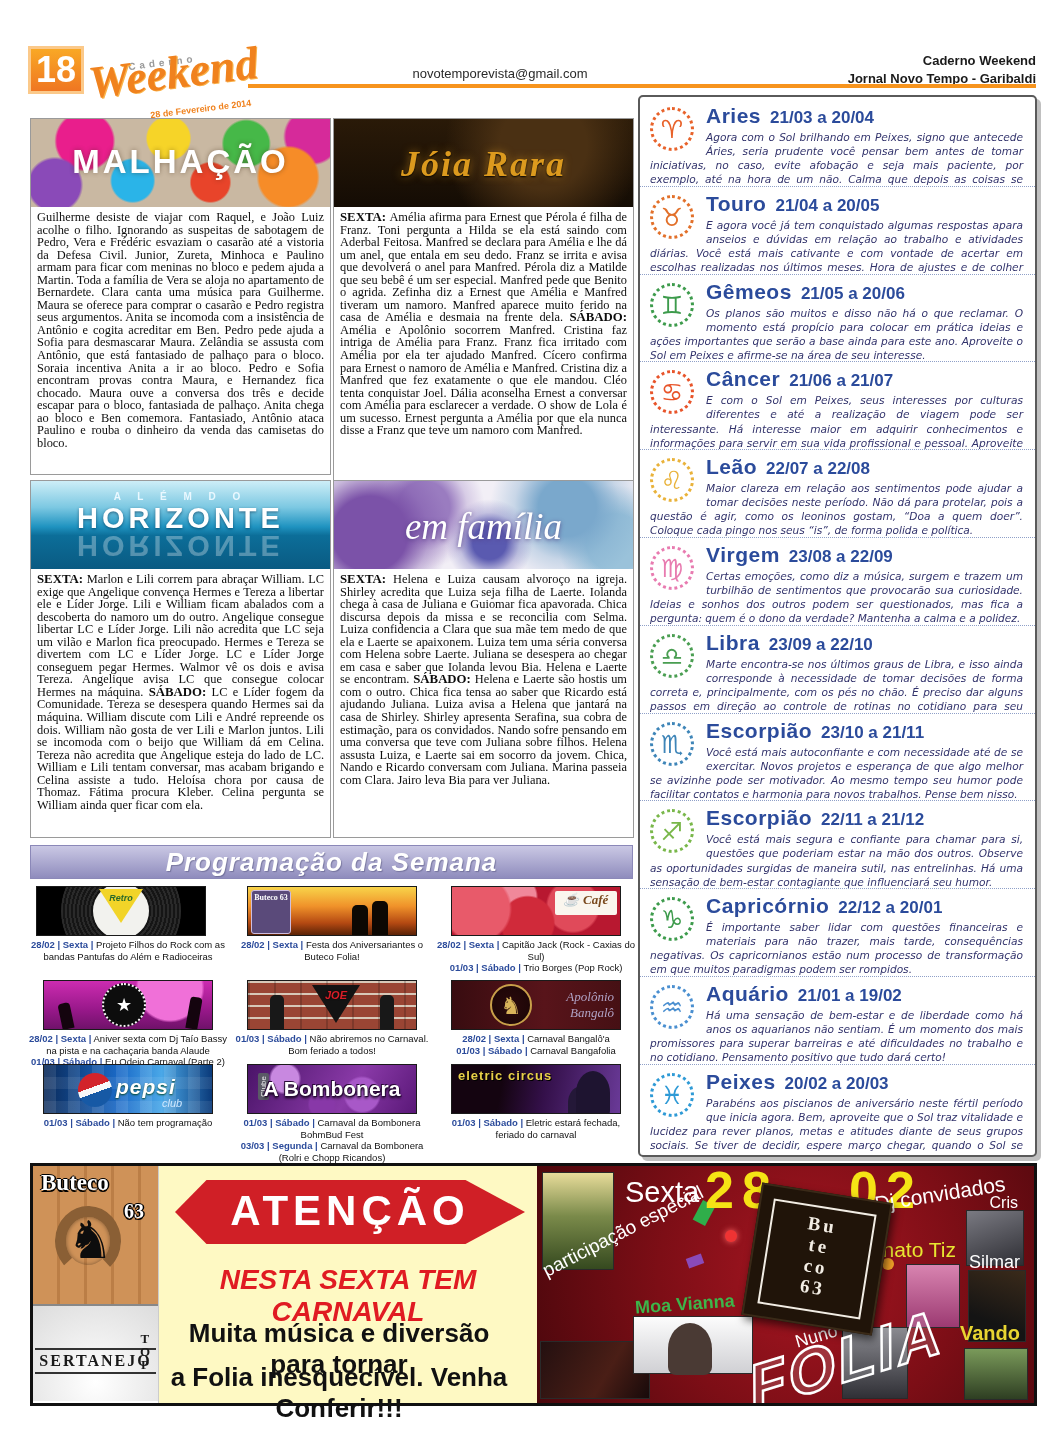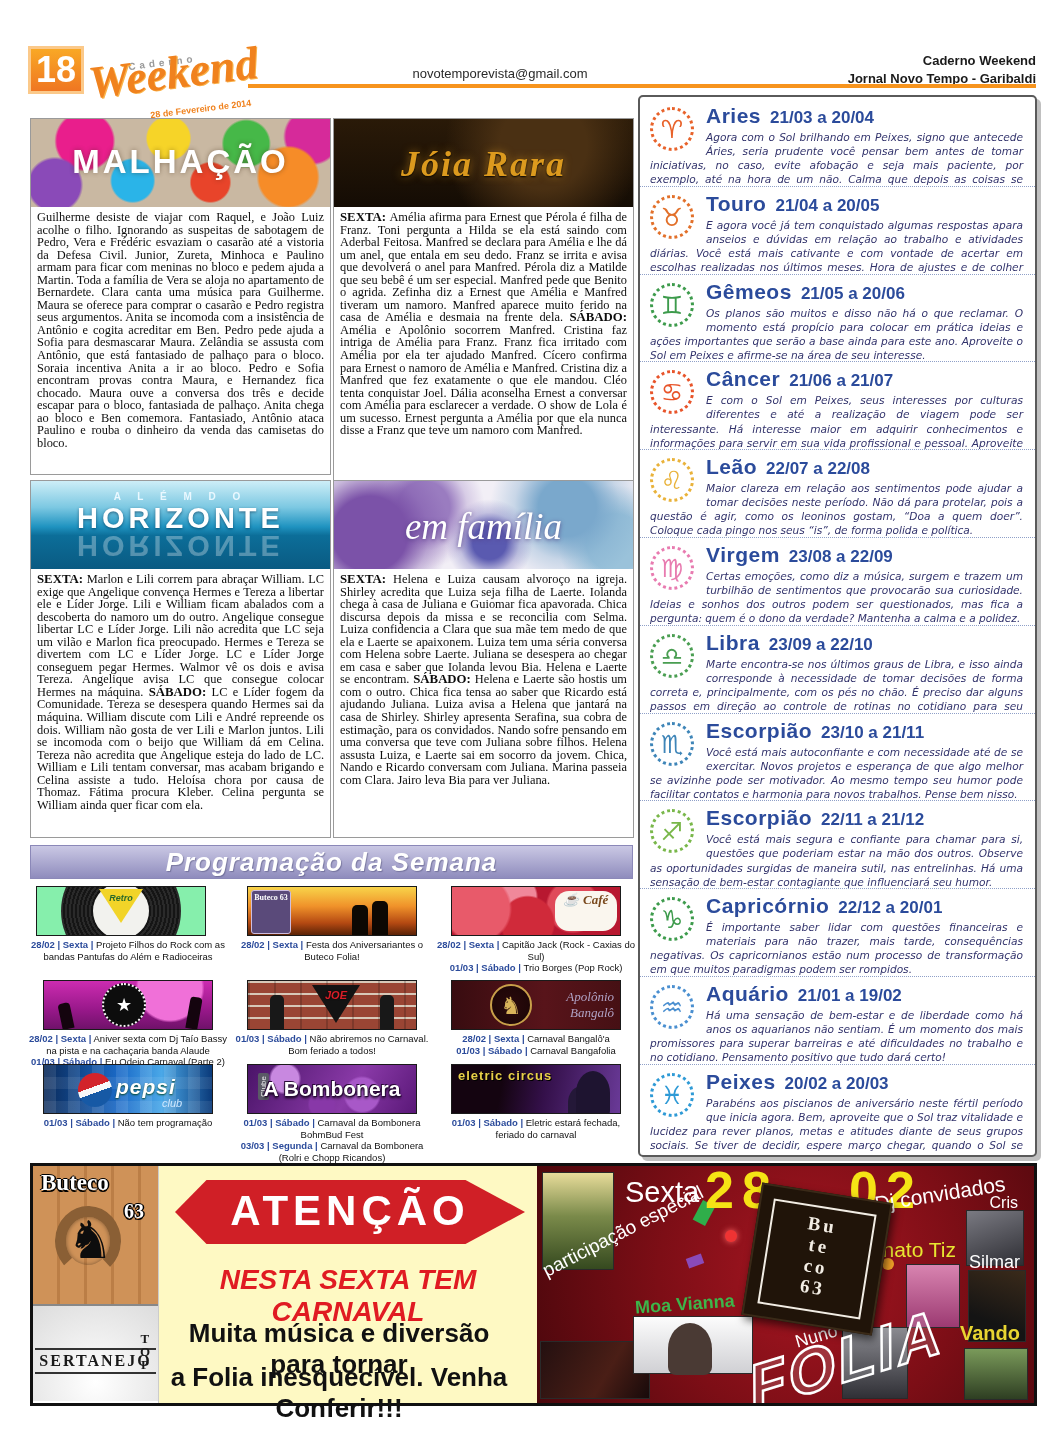--- a/index.html
+++ b/index.html
@@ -90,43 +90,43 @@
               background:linear-gradient(180deg,#cac8e4,#8f8cbd); border:1px solid #8b88b8;
               color:#fff; font-weight:bold; font-style:italic; font-size:26px; line-height:32px;
               text-align:center; letter-spacing:1px; text-shadow:1px 1px 1px rgba(80,80,120,.5); }
   .ev { position:absolute; width:200px; text-align:center; }
   .ev-thumb { width:170px; height:50px; margin:0 auto 3px auto; position:relative; overflow:hidden;
               border:1px solid #1a1a1a; }
   .ev-cap { font-size:9.5px; line-height:11.5px; }
   .cap-date { color:#2b4b9b; font-weight:bold; }
   .cap-desc { color:#111; }
 
-  .th-vinyl { background:#86efac;margin-left:8px; }
+  .th-vinyl { background:#000000;margin-left:8px; }
   .vdisc { position:absolute; left:24px; top:-36px; width:120px; height:120px; border-radius:50%;
            background:repeating-radial-gradient(circle, #151515 0 2px, #2a2a2a 2px 4px); }
   .vlabel { position:absolute; left:56px; top:-4px; width:56px; height:56px; border-radius:50%; background:#f2f2ee; }
   .vtri { position:absolute; left:62px; top:2px; width:0; height:0;
           border-left:22px solid transparent; border-right:22px solid transparent; border-top:34px solid #f2d428; }
   .vtxt { position:absolute; left:58px; top:6px; width:52px; color:#2a6a2a; font-weight:bold;
           font-style:italic; font-size:9px; }
 
   .th-sunset { background:linear-gradient(180deg,#f8d44a 0%, #f0922a 40%, #b44912 75%, #5a2206 100%); }
   .cowboy1, .cowboy2 { position:absolute; bottom:0; width:16px; height:30px; background:#0d0803; border-radius:5px 5px 0 0; }
   .cowboy1 { right:48px; } .cowboy2 { right:28px; height:34px; }
   .sun-badge { position:absolute; left:3px; top:3px; width:40px; height:44px; background:#5a4a7a;
                border:1px solid #cdbde0; border-radius:3px; color:#fff; font-weight:bold; font-size:8px;
                font-family:"Liberation Serif", serif; padding-top:2px; }
 
   .th-cafe { background:
       radial-gradient(circle at 15% 45%, #e85a6a 0 22%, transparent 24%),
       radial-gradient(circle at 45% 75%, #d02a3a 0 26%, transparent 28%),
       radial-gradient(circle at 38% 20%, #f0889a 0 18%, transparent 20%),
       radial-gradient(circle at 72% 40%, #e04a5a 0 20%, transparent 22%), #b81830; }
-  .cafe-card { position:absolute; right:3px; top:4px; width:62px; height:40px; background:#faf6ee;
-               border-radius:14px; color:#7a4a1e; font-family:"Liberation Serif", serif;
+  .cafe-card { position:absolute; right:3px; top:4px; width:62px; height:24px; background:#faf6ee;
+               border-radius:2px; color:#7a4a1e; font-family:"Liberation Serif", serif;
                font-style:italic; font-weight:bold; font-size:13px; line-height:18px; }
 
   .th-dj { background: radial-gradient(circle at 75% 15%, #f070d8 0 24%, transparent 26%),
            linear-gradient(180deg,#cc2cb0 0%, #98188a 60%, #70126a 100%); }
   .dj-badge { position:absolute; left:58px; top:2px; width:44px; height:44px; border-radius:50%;
               background:#0d0d0d; border:2px dotted #f8f8f8; color:#fff; font-size:18px; line-height:40px; }
   .dj-arm1,.dj-arm2 { position:absolute; bottom:0; width:12px; height:26px; background:#14040e; border-radius:4px 4px 0 0; }
   .dj-arm1 { left:16px; transform:rotate(-12deg); } .dj-arm2 { right:12px; transform:rotate(10deg); height:32px; }
 
   .th-brick { background:

